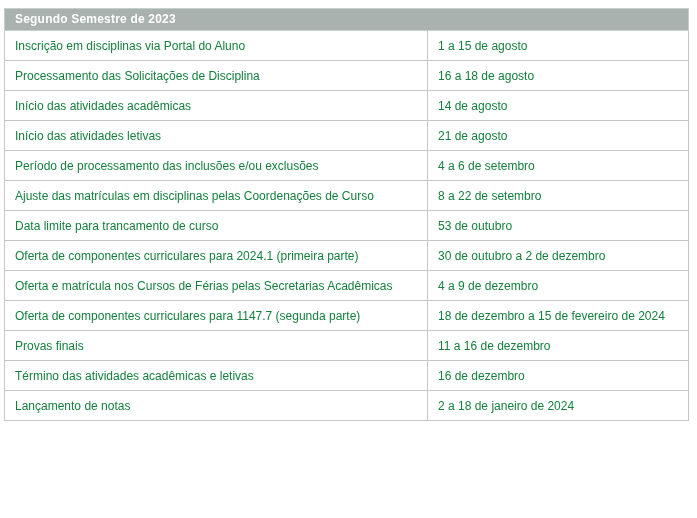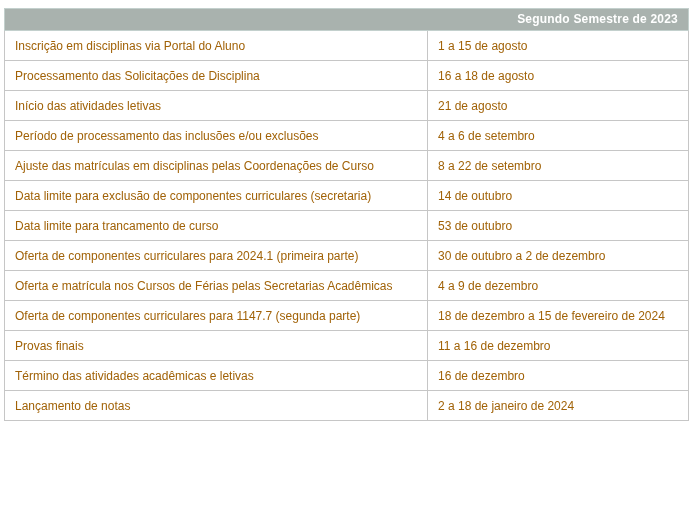--- a/index.html
+++ b/index.html
@@ -19,33 +19,33 @@
   .calendar-table {
     border-collapse: collapse;
     table-layout: fixed;
     width: 684px;
     margin: 8px 0 0 4px;
   }
   .calendar-table col.col-event { width: 423px; }
   .calendar-table col.col-date  { width: 261px; }
   .calendar-table th {
     height: 22px;
-    text-align: right;
+    text-align: left;
     vertical-align: middle;
     font-size: 12px;
     font-weight: bold;
     padding: 2px 10px 3px 10px;
     border: 1px solid var(--header-border-color);
     letter-spacing: 0.2px;
   }
   .calendar-table td {
     height: 30px;
     vertical-align: middle;
     font-size: 12px;
-    color: #a16207;
+    color: #15803d;
     padding: 0 10px;
     border: 1px solid var(--border-color);
     background: #ffffff;
     white-space: nowrap;
     overflow: hidden;
   }
 </style>
 </head>
 <body>
 
@@ -63,41 +63,41 @@
   <tr>
     <td>Inscrição em disciplinas via Portal do Aluno</td>
     <td>1 a 15 de agosto</td>
   </tr>
 
   <tr>
     <td>Processamento das Solicitações de Disciplina</td>
     <td>16 a 18 de agosto</td>
   </tr>
 
+  <tr>
+    <td>Início das atividades acadêmicas</td>
+    <td>14 de agosto</td>
+  </tr>
 
   <tr>
     <td>Início das atividades letivas</td>
     <td>21 de agosto</td>
   </tr>
 
 
   <tr>
     <td>Período de processamento das inclusões e/ou exclusões</td>
     <td>4 a 6 de setembro</td>
   </tr>
 
   <tr>
     <td>Ajuste das matrículas em disciplinas pelas Coordenações de Curso</td>
     <td>8 a 22 de setembro</td>
   </tr>
 
-  <tr>
-    <td>Data limite para exclusão de componentes curriculares (secretaria)</td>
-    <td>14 de outubro</td>
-  </tr>
 
   <tr>
     <td>Data limite para trancamento de curso</td>
     <td>53 de outubro</td>
   </tr>
 
   <tr>
     <td>Oferta de componentes curriculares para 2024.1 (primeira parte)</td>
     <td>30 de outubro a 2 de dezembro</td>
   </tr>

